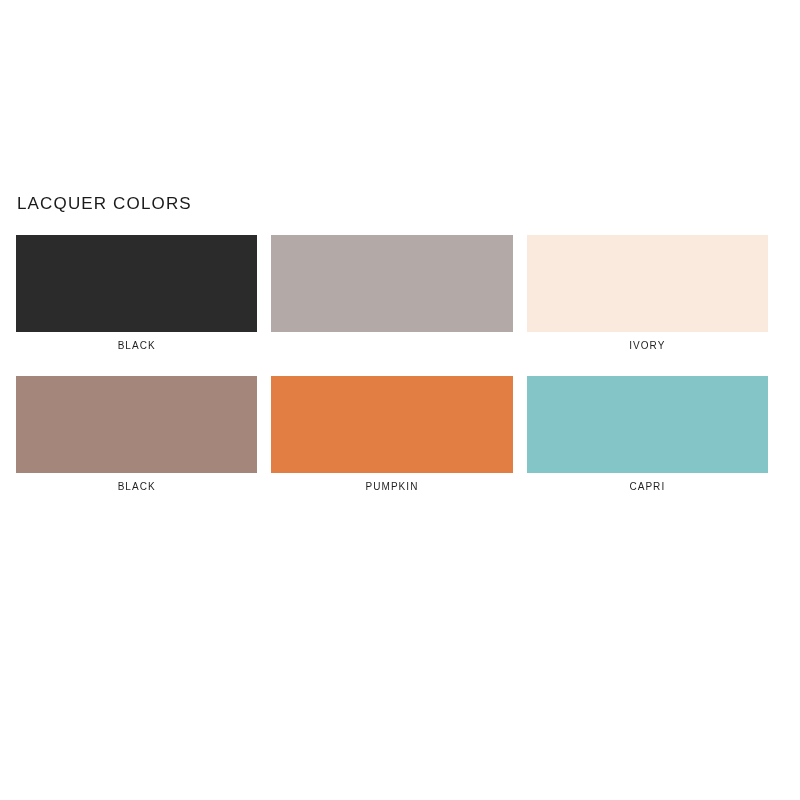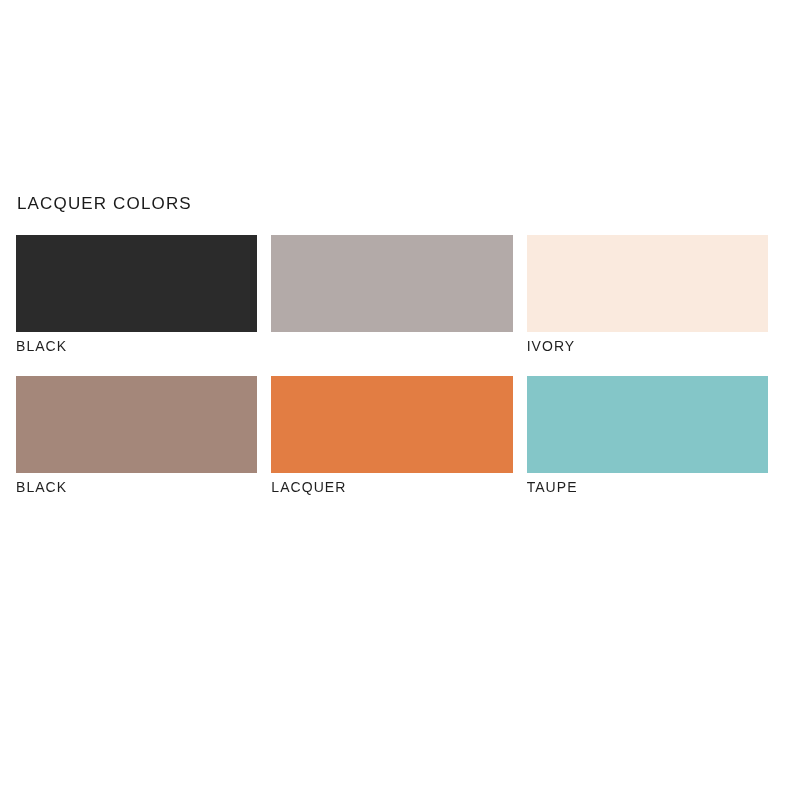--- a/index.html
+++ b/index.html
@@ -53,21 +53,22 @@
   }
 
   .swatch-chip {
     width: 100%;
     height: 97px;
     display: block;
   }
 
   .swatch-label {
     margin-top: 7px;
-    font-size: 14px;
+    text-align: center;
+    font-size: 10px;
     font-weight: 400;
     letter-spacing: 1.05px;
     color: #1f1f1f;
     line-height: 14px;
     white-space: nowrap;
   }
 </style>
 </head>
 <body style="background: rgb(255, 255, 255);">
 
@@ -91,22 +92,22 @@
       <div class="swatch-label" style="color: rgb(31, 31, 31);">IVORY</div>
     </div>
 
     <div class="swatch-cell">
       <div class="swatch-chip" style="background: rgb(164, 135, 122);"></div>
       <div class="swatch-label" style="color: rgb(31, 31, 31);">BLACK</div>
     </div>
 
     <div class="swatch-cell">
       <div class="swatch-chip" style="background: rgb(226, 125, 67);"></div>
-      <div class="swatch-label" style="color: rgb(31, 31, 31);">LACQUER</div>
+      <div class="swatch-label" style="color: rgb(31, 31, 31);">PUMPKIN</div>
     </div>
 
     <div class="swatch-cell">
       <div class="swatch-chip" style="background: rgb(132, 198, 200);"></div>
-      <div class="swatch-label" style="color: rgb(31, 31, 31);">TAUPE</div>
+      <div class="swatch-label" style="color: rgb(31, 31, 31);">CAPRI</div>
     </div>
 
   </div>
 </div>
 
 </body></html>

